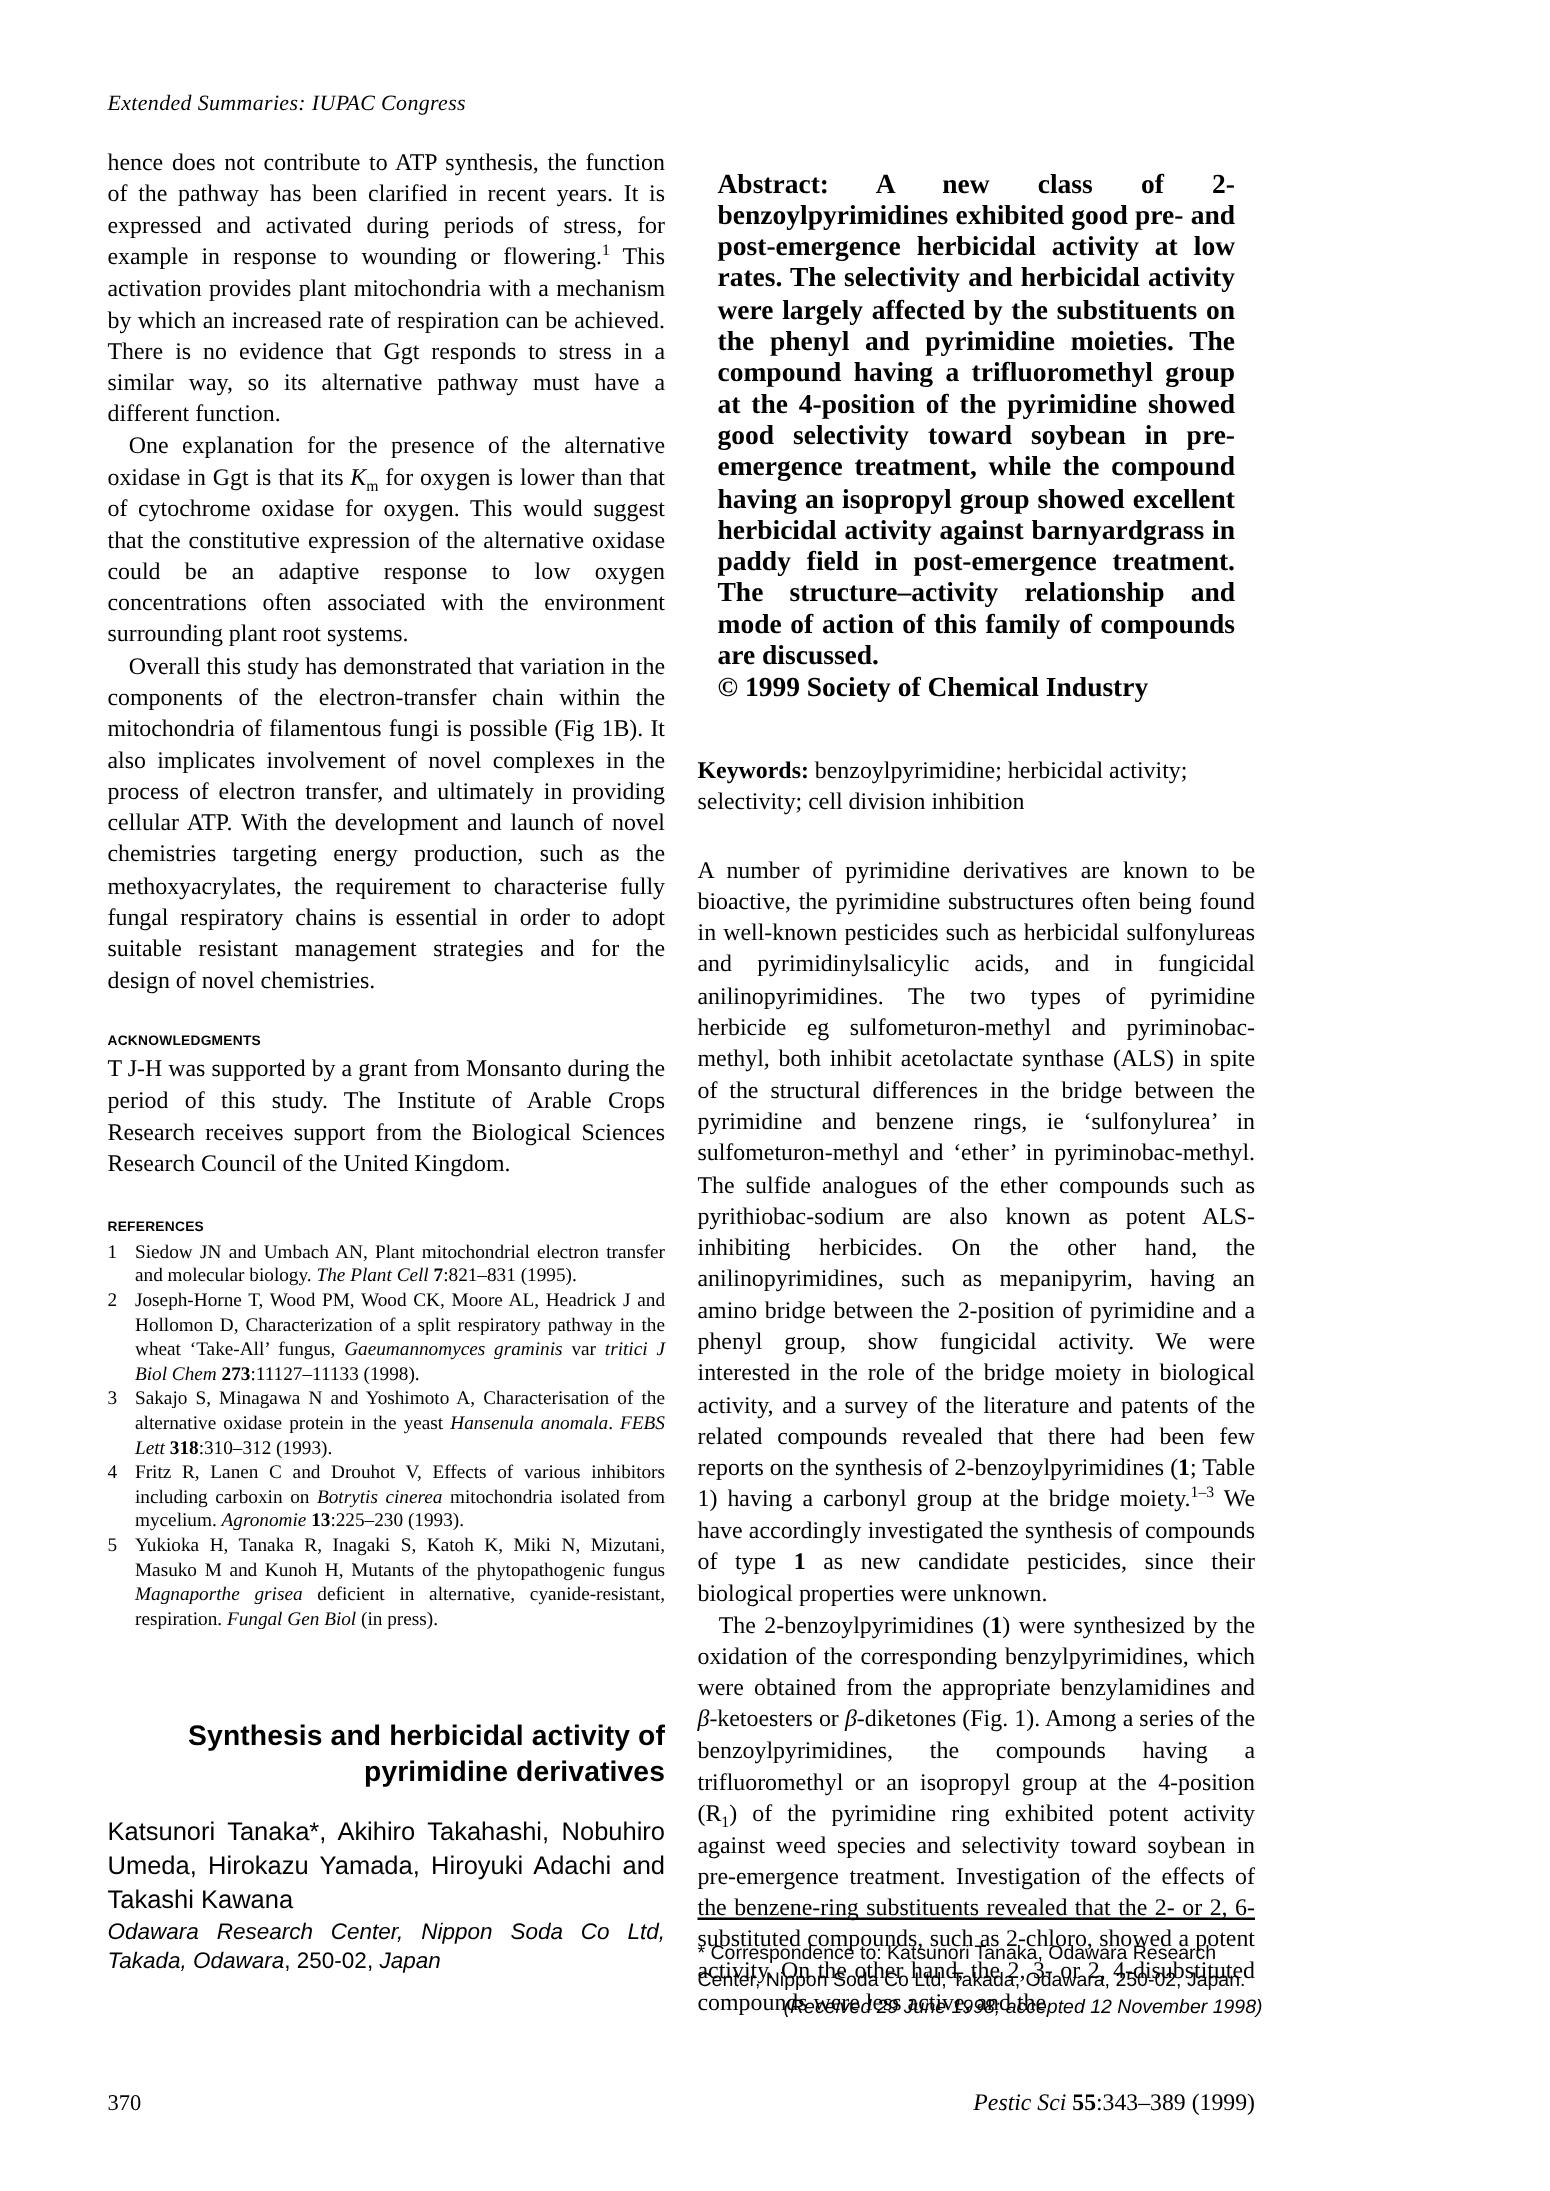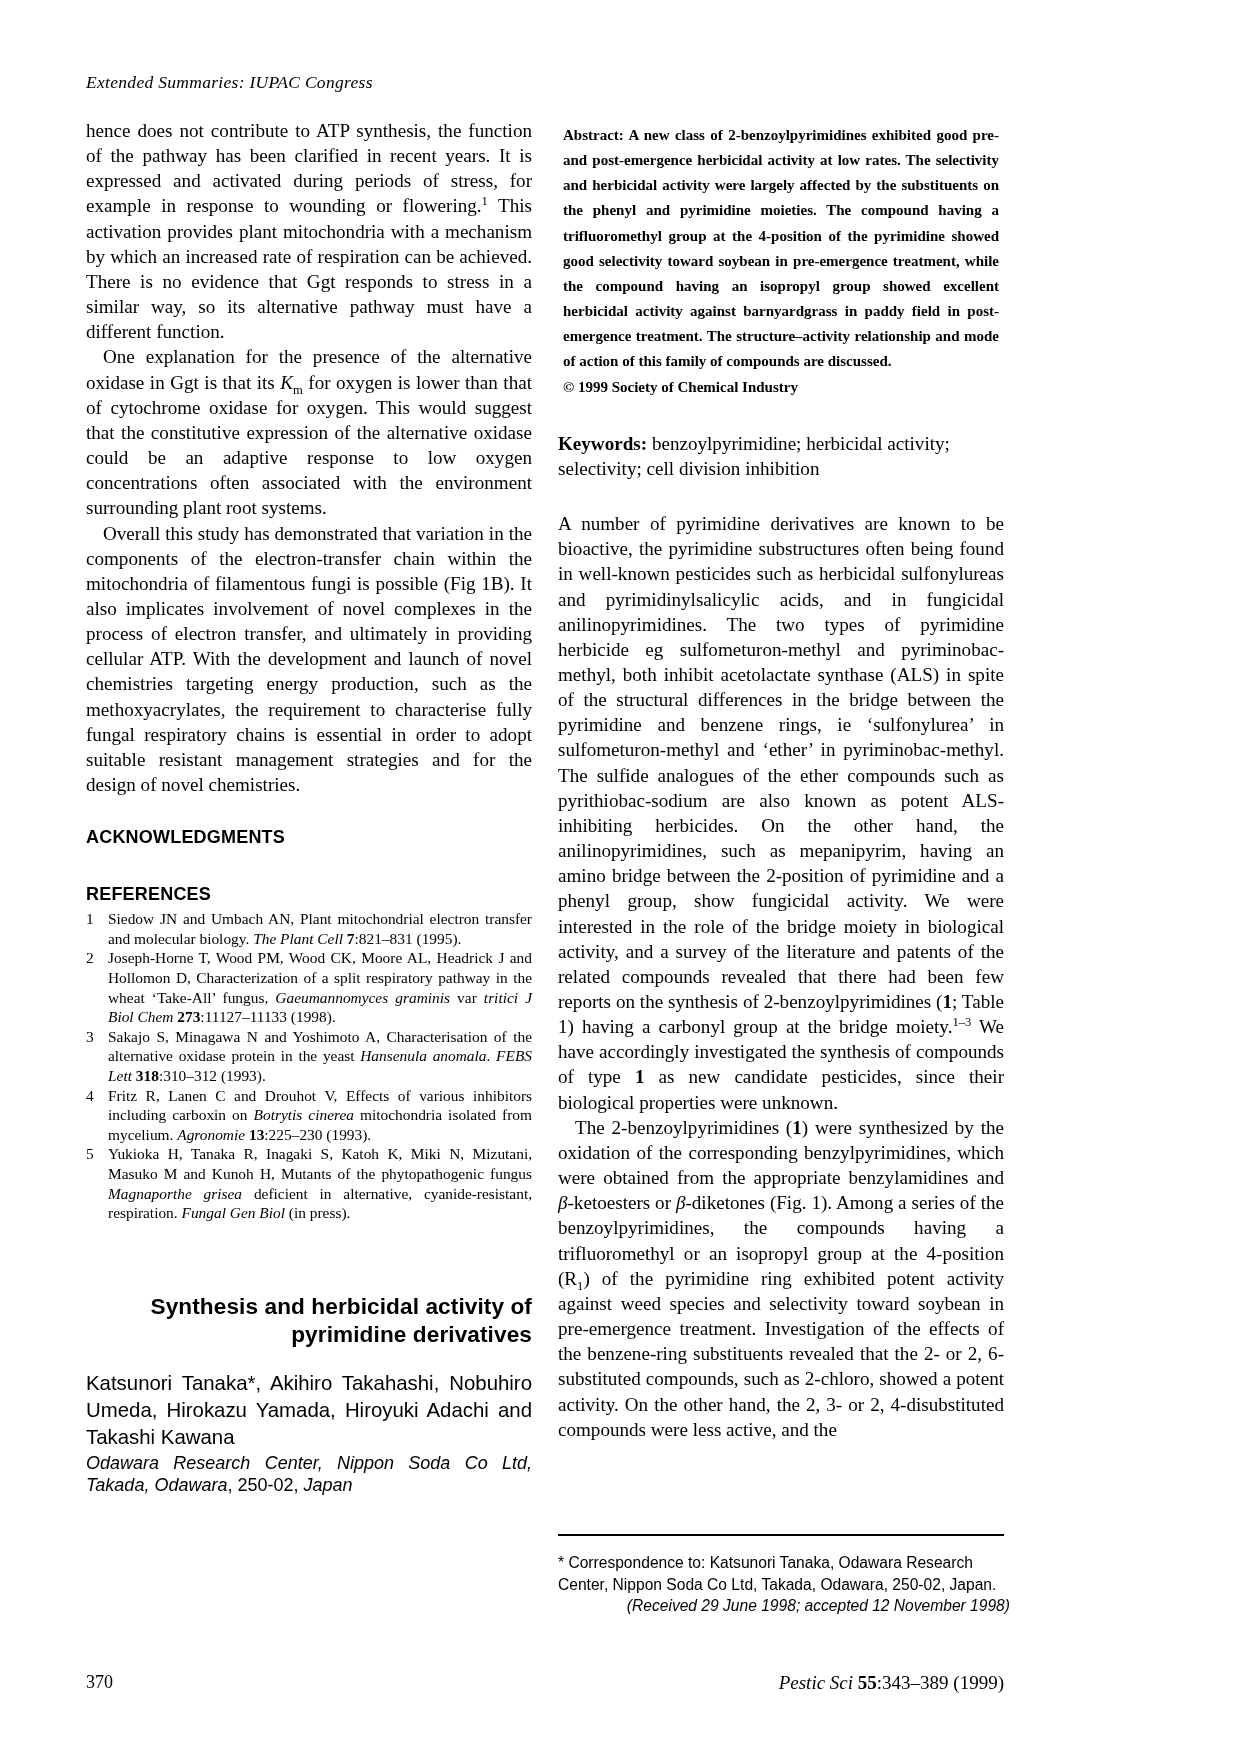--- a/index.html
+++ b/index.html
@@ -56,21 +56,21 @@
   sup.fn { font-size: 0.66em; vertical-align: super; line-height: 0; }
   sub.sb { font-size: 0.66em; vertical-align: sub; line-height: 0; }
   .ital { font-style: italic; text-align: right; }
   .bld  { font-weight: bold; }
 
   
   h2.section {
     margin: 0;
     font-family: "Liberation Sans", "DejaVu Sans", sans-serif;
     font-weight: bold;
-    font-size: 18px;
+    font-size: 11px;
     letter-spacing: 0.2px;
   }
   .sp-ack   { height: 30px; }
   .sp-after-head { height: 4px; }
   .sp-refs  { height: 32px; }
 
   
   ol.refs {
     margin: 0;
     padding: 0;
@@ -114,22 +114,22 @@
     font-family: "Liberation Sans", "DejaVu Sans", sans-serif;
     font-size: 18px;
     line-height: 22.4px;
     font-style: italic;
     text-align: justify;
   }
   .affil .roman { font-style: normal; }
 
   
   p.abstract {
-    margin: 5px;
-    font-size: 15px;
+    margin: 16px;
+    font-size: 22px;
     line-height: 25.15px;
     font-weight: bold;
     text-align: justify;
   }
   .sp-kw { height: 26px; }
   p.keywords {
     margin: 0;
     font-size: 19.1px;
     line-height: 25.15px;
     text-align: left;
@@ -184,20 +184,21 @@
 
   <div class="col col-left">
 
     <p class="body">hence does not contribute to ATP synthesis, the function of the pathway has been clarified in recent years. It is expressed and activated during periods of stress, for example in response to wounding or flowering.<sup class="fn">1</sup> This activation provides plant mitochondria with a mechanism by which an increased rate of respiration can be achieved. There is no evidence that Ggt responds to stress in a similar way, so its alternative pathway must have a different function.</p>
     <p class="body indent">One explanation for the presence of the alternative oxidase in Ggt is that its <span class="ital">K</span><sub class="sb">m</sub> for oxygen is lower than that of cytochrome oxidase for oxygen. This would suggest that the constitutive expression of the alternative oxidase could be an adaptive response to low oxygen concentrations often associated with the environment surrounding plant root systems.</p>
     <p class="body indent">Overall this study has demonstrated that variation in the components of the electron-transfer chain within the mitochondria of filamentous fungi is possible (Fig 1B). It also implicates involvement of novel complexes in the process of electron transfer, and ultimately in providing cellular ATP. With the development and launch of novel chemistries targeting energy production, such as the methoxyacrylates, the requirement to characterise fully fungal respiratory chains is essential in order to adopt suitable resistant management strategies and for the design of novel chemistries.</p>
 
     <div class="sp-ack"></div>
     <h2 class="section">ACKNOWLEDGMENTS</h2>
     <div class="sp-after-head"></div>
+    <p class="body">T J-H was supported by a grant from Monsanto during the period of this study. The Institute of Arable Crops Research receives support from the Biological Sciences Research Council of the United Kingdom.</p>
 
     <div class="sp-refs"></div>
     <h2 class="section">REFERENCES</h2>
     <div class="sp-after-head"></div>
     <ol class="refs">
         <li><span class="num">1</span><span>Siedow JN and Umbach AN, Plant mitochondrial electron transfer and molecular biology. <span class="ital">The Plant Cell</span> <span class="bld">7</span>:821–831 (1995).</span></li>
         <li><span class="num">2</span><span>Joseph-Horne T, Wood PM, Wood CK, Moore AL, Headrick J and Hollomon D, Characterization of a split respiratory pathway in the wheat ‘Take-All’ fungus, <span class="ital">Gaeumannomyces graminis</span> var <span class="ital">tritici J Biol Chem</span> <span class="bld">273</span>:11127–11133 (1998).</span></li>
         <li><span class="num">3</span><span>Sakajo S, Minagawa N and Yoshimoto A, Characterisation of the alternative oxidase protein in the yeast <span class="ital">Hansenula anomala</span>. <span class="ital">FEBS Lett</span> <span class="bld">318</span>:310–312 (1993).</span></li>
         <li><span class="num">4</span><span>Fritz R, Lanen C and Drouhot V, Effects of various inhibitors including carboxin on <span class="ital">Botrytis cinerea</span> mitochondria isolated from mycelium. <span class="ital">Agronomie</span> <span class="bld">13</span>:225–230 (1993).</span></li>
         <li><span class="num">5</span><span>Yukioka H, Tanaka R, Inagaki S, Katoh K, Miki N, Mizutani, Masuko M and Kunoh H, Mutants of the phytopathogenic fungus <span class="ital">Magnaporthe grisea</span> deficient in alternative, cyanide-resistant, respiration. <span class="ital">Fungal Gen Biol</span> (in press).</span></li>

